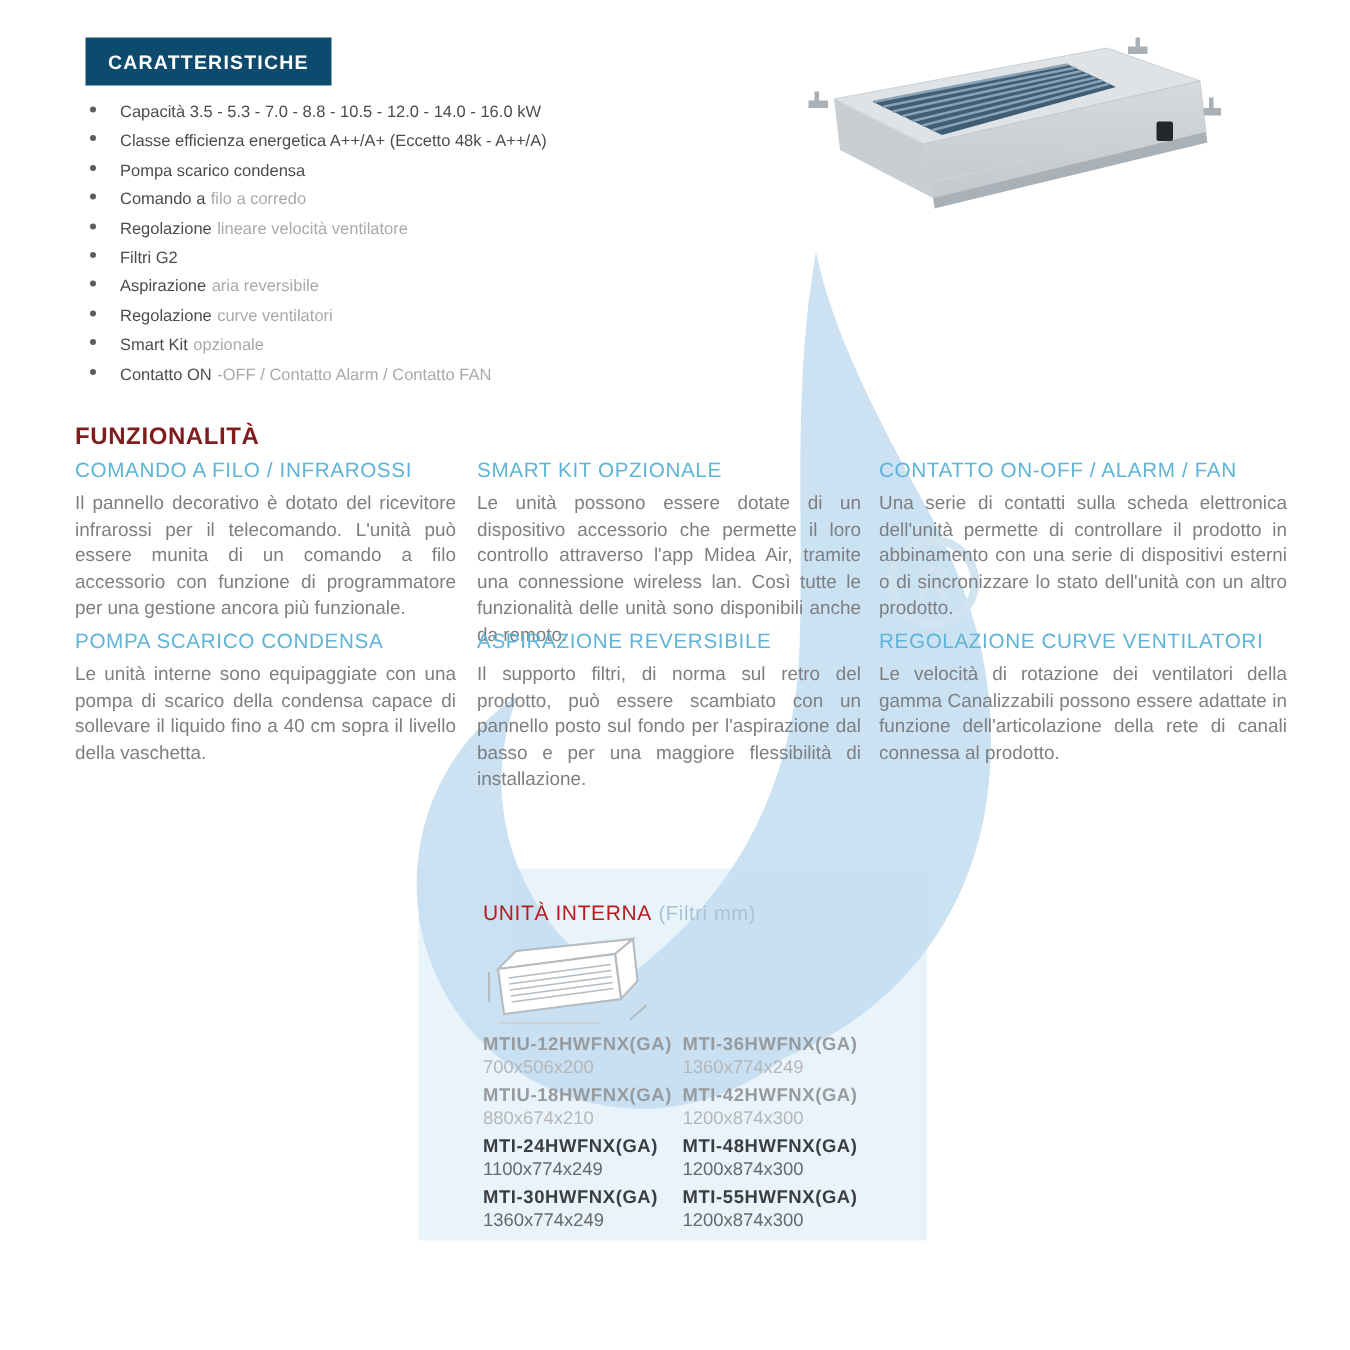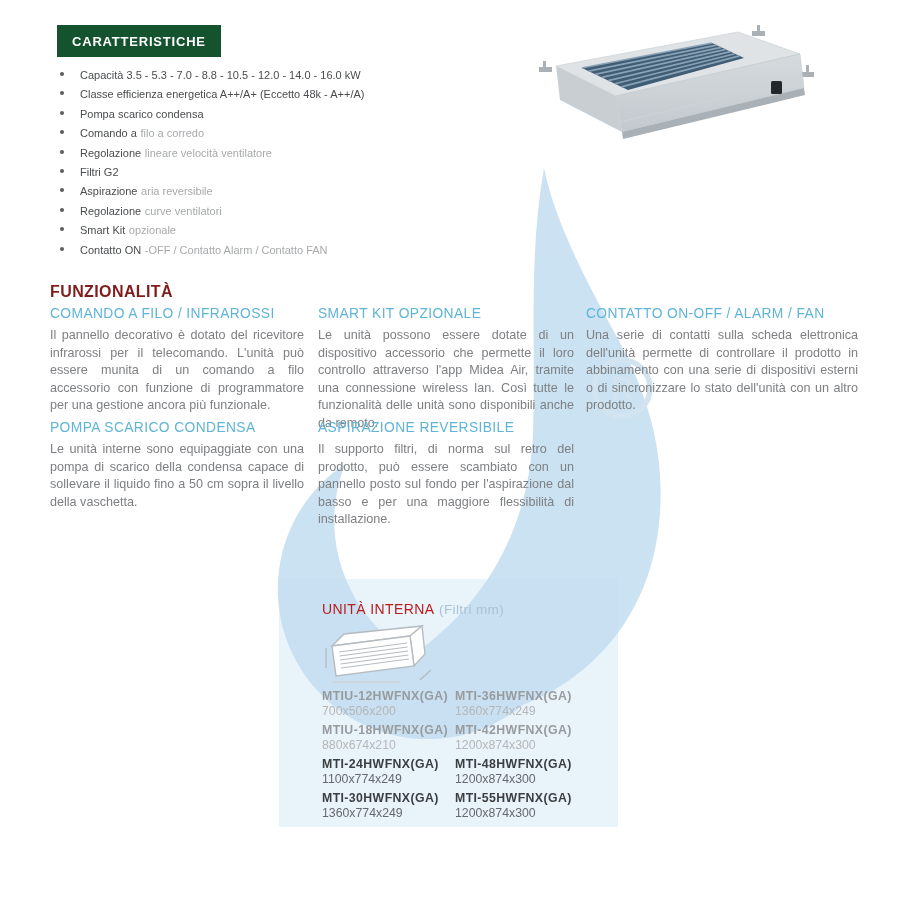--- a/index.html
+++ b/index.html
@@ -1,20 +1,20 @@
 <!DOCTYPE html>
 <html lang="it"><head>
 <meta charset="utf-8">
 <style>
   html,body{margin:0;padding:0;background:#ffffff;}
   .page{position:relative;width:900px;height:900px;background:#ffffff;overflow:hidden;
         font-family:"Liberation Sans",sans-serif;-webkit-font-smoothing:antialiased;}
 
   
-  .badge{position:absolute;left:57px;top:25px;z-index:3;background:#14532d;color:#ffffff;
+  .badge{position:absolute;left:57px;top:25px;z-index:3;background:#0c4a6e;color:#ffffff;
          font-size:13px;font-weight:700;letter-spacing:.8px;padding:9px 15px 8px 15px;}
 
   
   .features{position:absolute;left:60px;top:66px;z-index:3;margin:0;padding:0;list-style:none;width:460px;}
   .features li{display:flex;align-items:baseline;font-size:11px;line-height:19.4px;white-space:nowrap;}
   .features .dot{flex:0 0 auto;width:4px;height:4px;border-radius:50%;background:#5a5c5e;
                  margin-right:16px;position:relative;top:-3px;}
   .features .lead{color:#4a4c4e;}
   .features .rest{color:#a7a9ab;margin-left:.33em;}
 
@@ -167,33 +167,37 @@
   </ul>
 
   <h1 class="funz-title">FUNZIONALITÀ</h1>
 
   <div class="sec s1">
     <h2>COMANDO A FILO / INFRAROSSI</h2>
     <p>Il pannello decorativo è dotato del ricevitore infrarossi per il telecomando. L'unità può essere munita di un comando a filo accessorio con funzione di programmatore per una gestione ancora più funzionale.</p>
   </div>
   <div class="sec s2">
     <h2>POMPA SCARICO CONDENSA</h2>
-    <p>Le unità interne sono equipaggiate con una pompa di scarico della condensa capace di sollevare il liquido fino a 50 cm sopra il livello della vaschetta.</p>
+    <p>Le unità interne sono equipaggiate con una pompa di scarico della condensa capace di sollevare il liquido fino a 40 cm sopra il livello della vaschetta.</p>
   </div>
   <div class="sec s3">
     <h2>SMART KIT OPZIONALE</h2>
     <p>Le unità possono essere dotate di un dispositivo accessorio che permette il loro controllo attraverso l'app Midea Air, tramite una connessione wireless lan. Così tutte le funzionalità delle unità sono disponibili anche da remoto.</p>
   </div>
   <div class="sec s5">
     <h2>CONTATTO ON-OFF / ALARM / FAN</h2>
     <p>Una serie di contatti sulla scheda elettronica dell'unità permette di controllare il prodotto in abbinamento con una serie di dispositivi esterni o di sincronizzare lo stato dell'unità con un altro prodotto.</p>
   </div>
   <div class="sec s4">
     <h2>ASPIRAZIONE REVERSIBILE</h2>
     <p>Il supporto filtri, di norma sul retro del prodotto, può essere scambiato con un pannello posto sul fondo per l'aspirazione dal basso e per una maggiore flessibilità di installazione.</p>
+  </div>
+  <div class="sec s6">
+    <h2>REGOLAZIONE CURVE VENTILATORI</h2>
+    <p>Le velocità di rotazione dei ventilatori della gamma Canalizzabili possono essere adattate in funzione dell'articolazione della rete di canali connessa al prodotto.</p>
   </div>
 
   <div class="panel-inner">
     <div class="panel-title">
       <span class="pt-main">UNITÀ INTERNA</span>
       <span class="pt-sub">(Filtri mm)</span>
     </div>
 
     <svg class="diagram" width="110" height="62" viewBox="0 0 110 62">
       <g fill="none" stroke="#b4bcc2" stroke-width="1.4">

